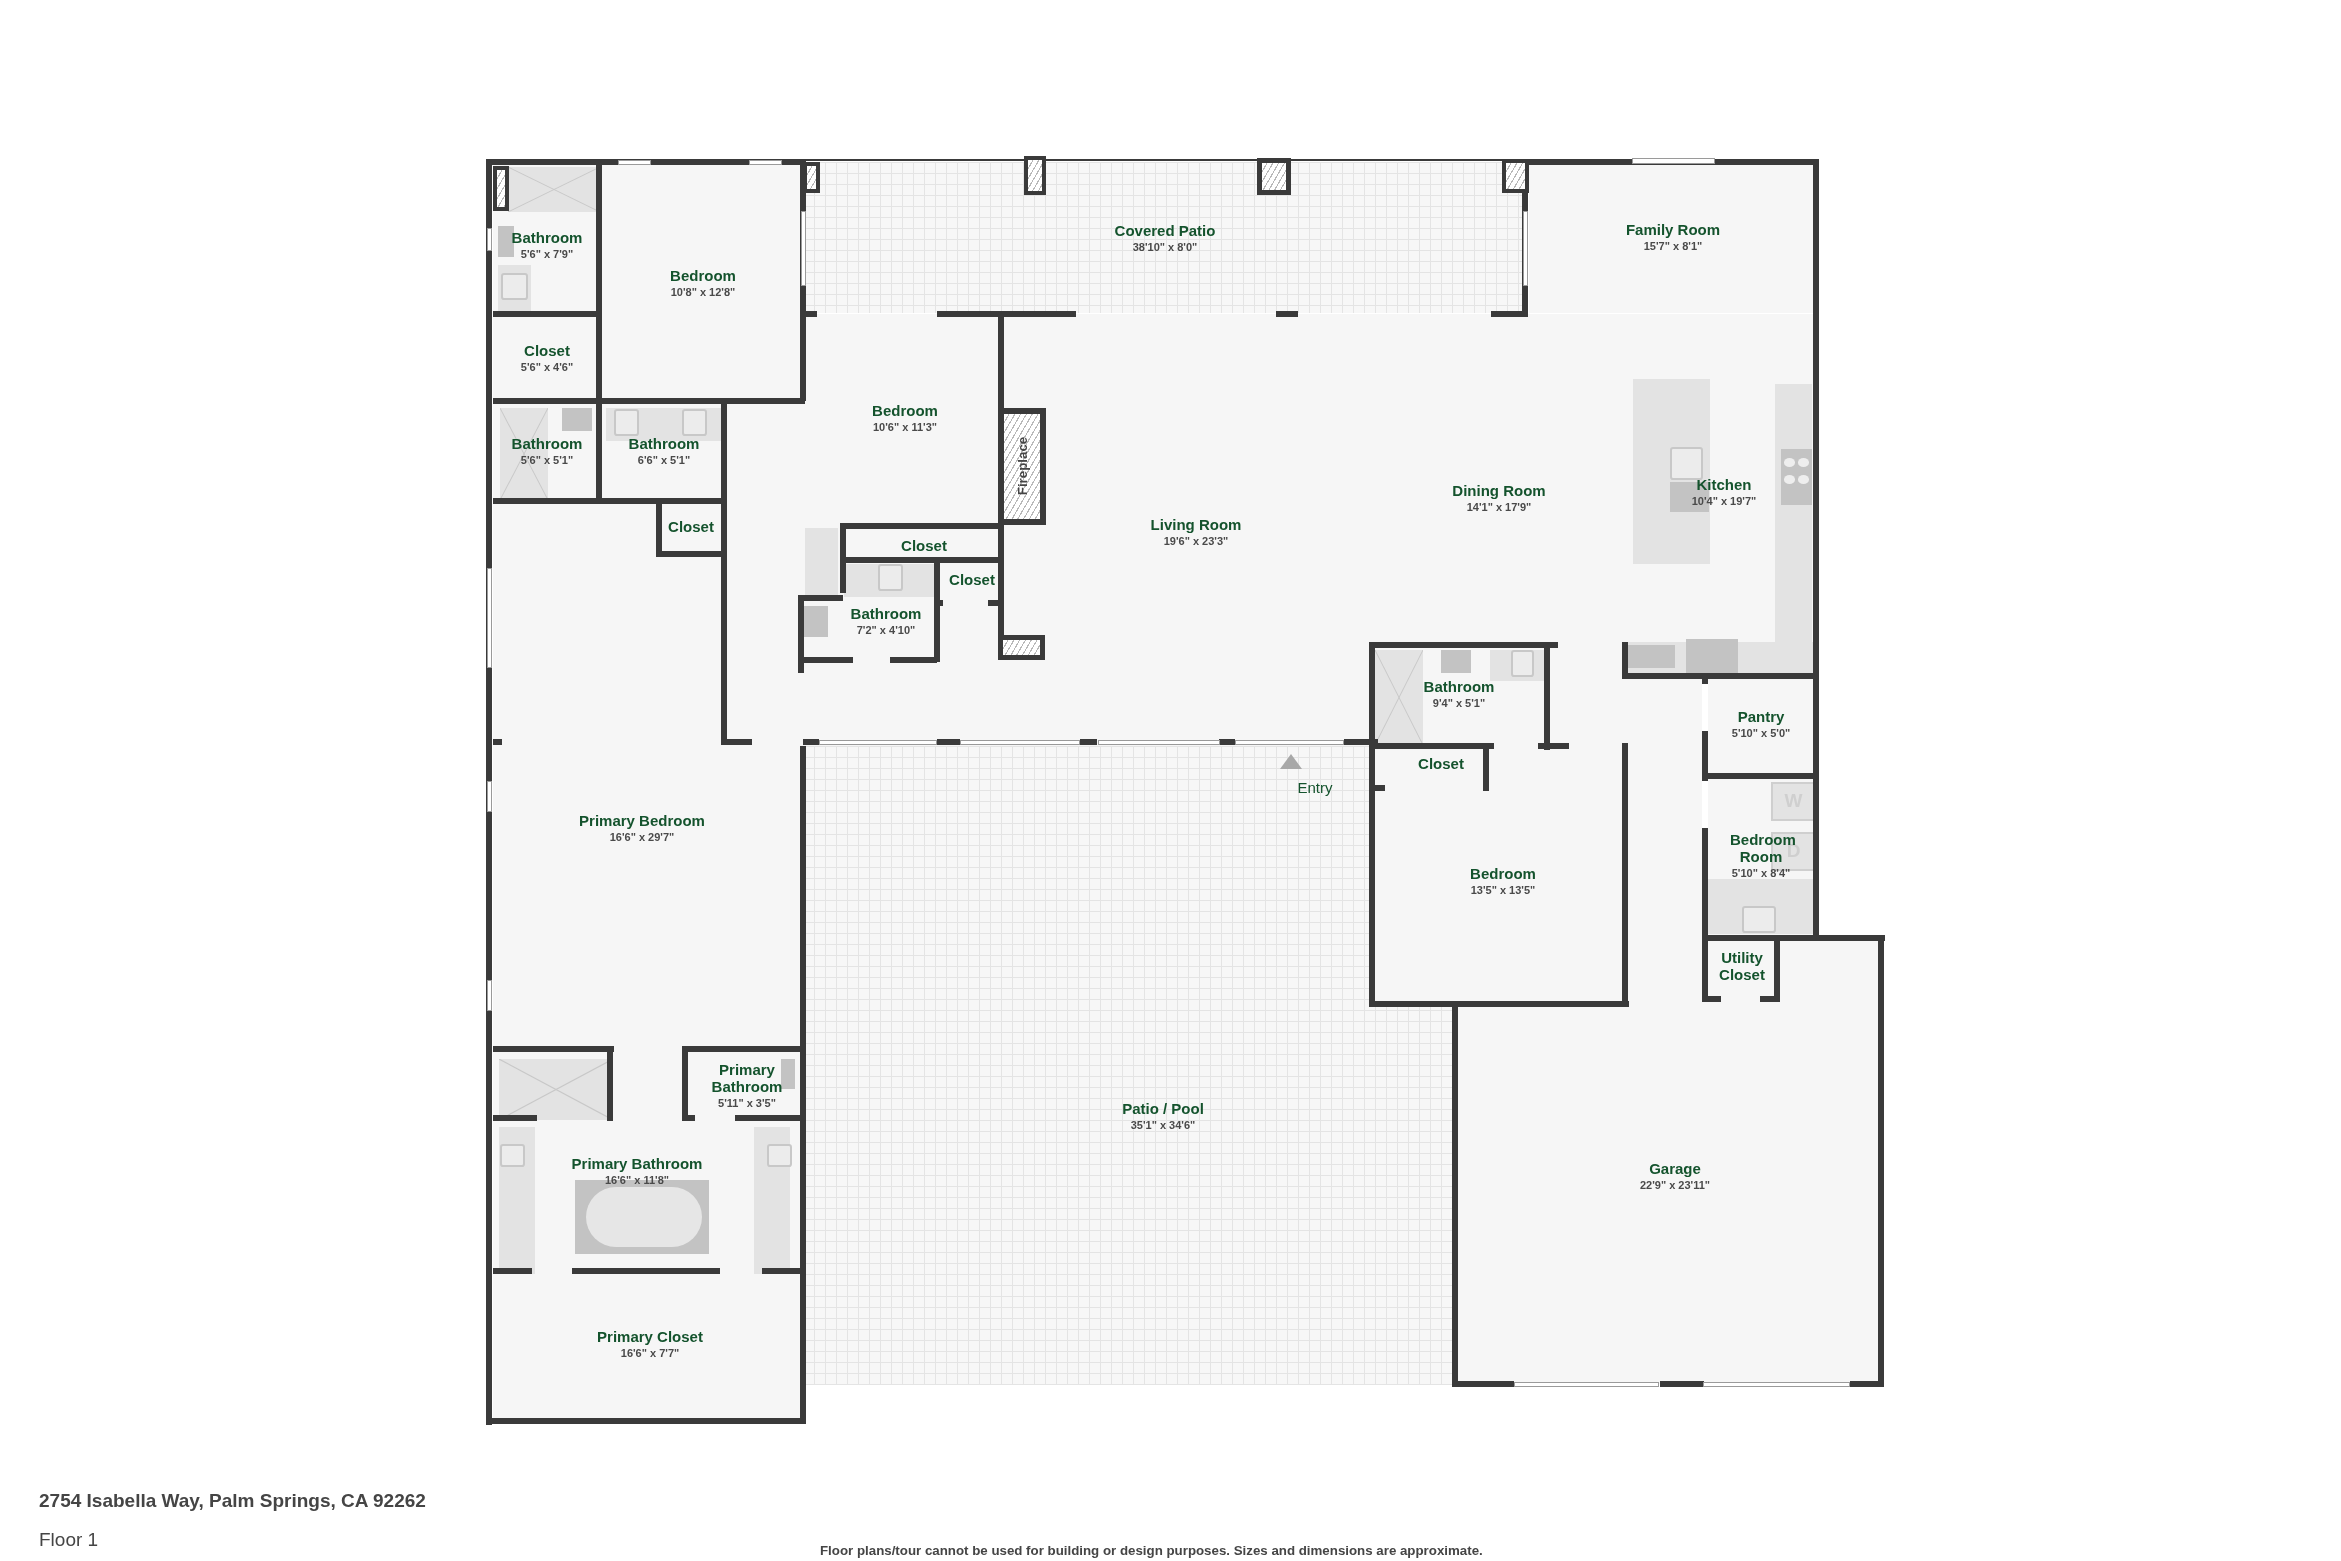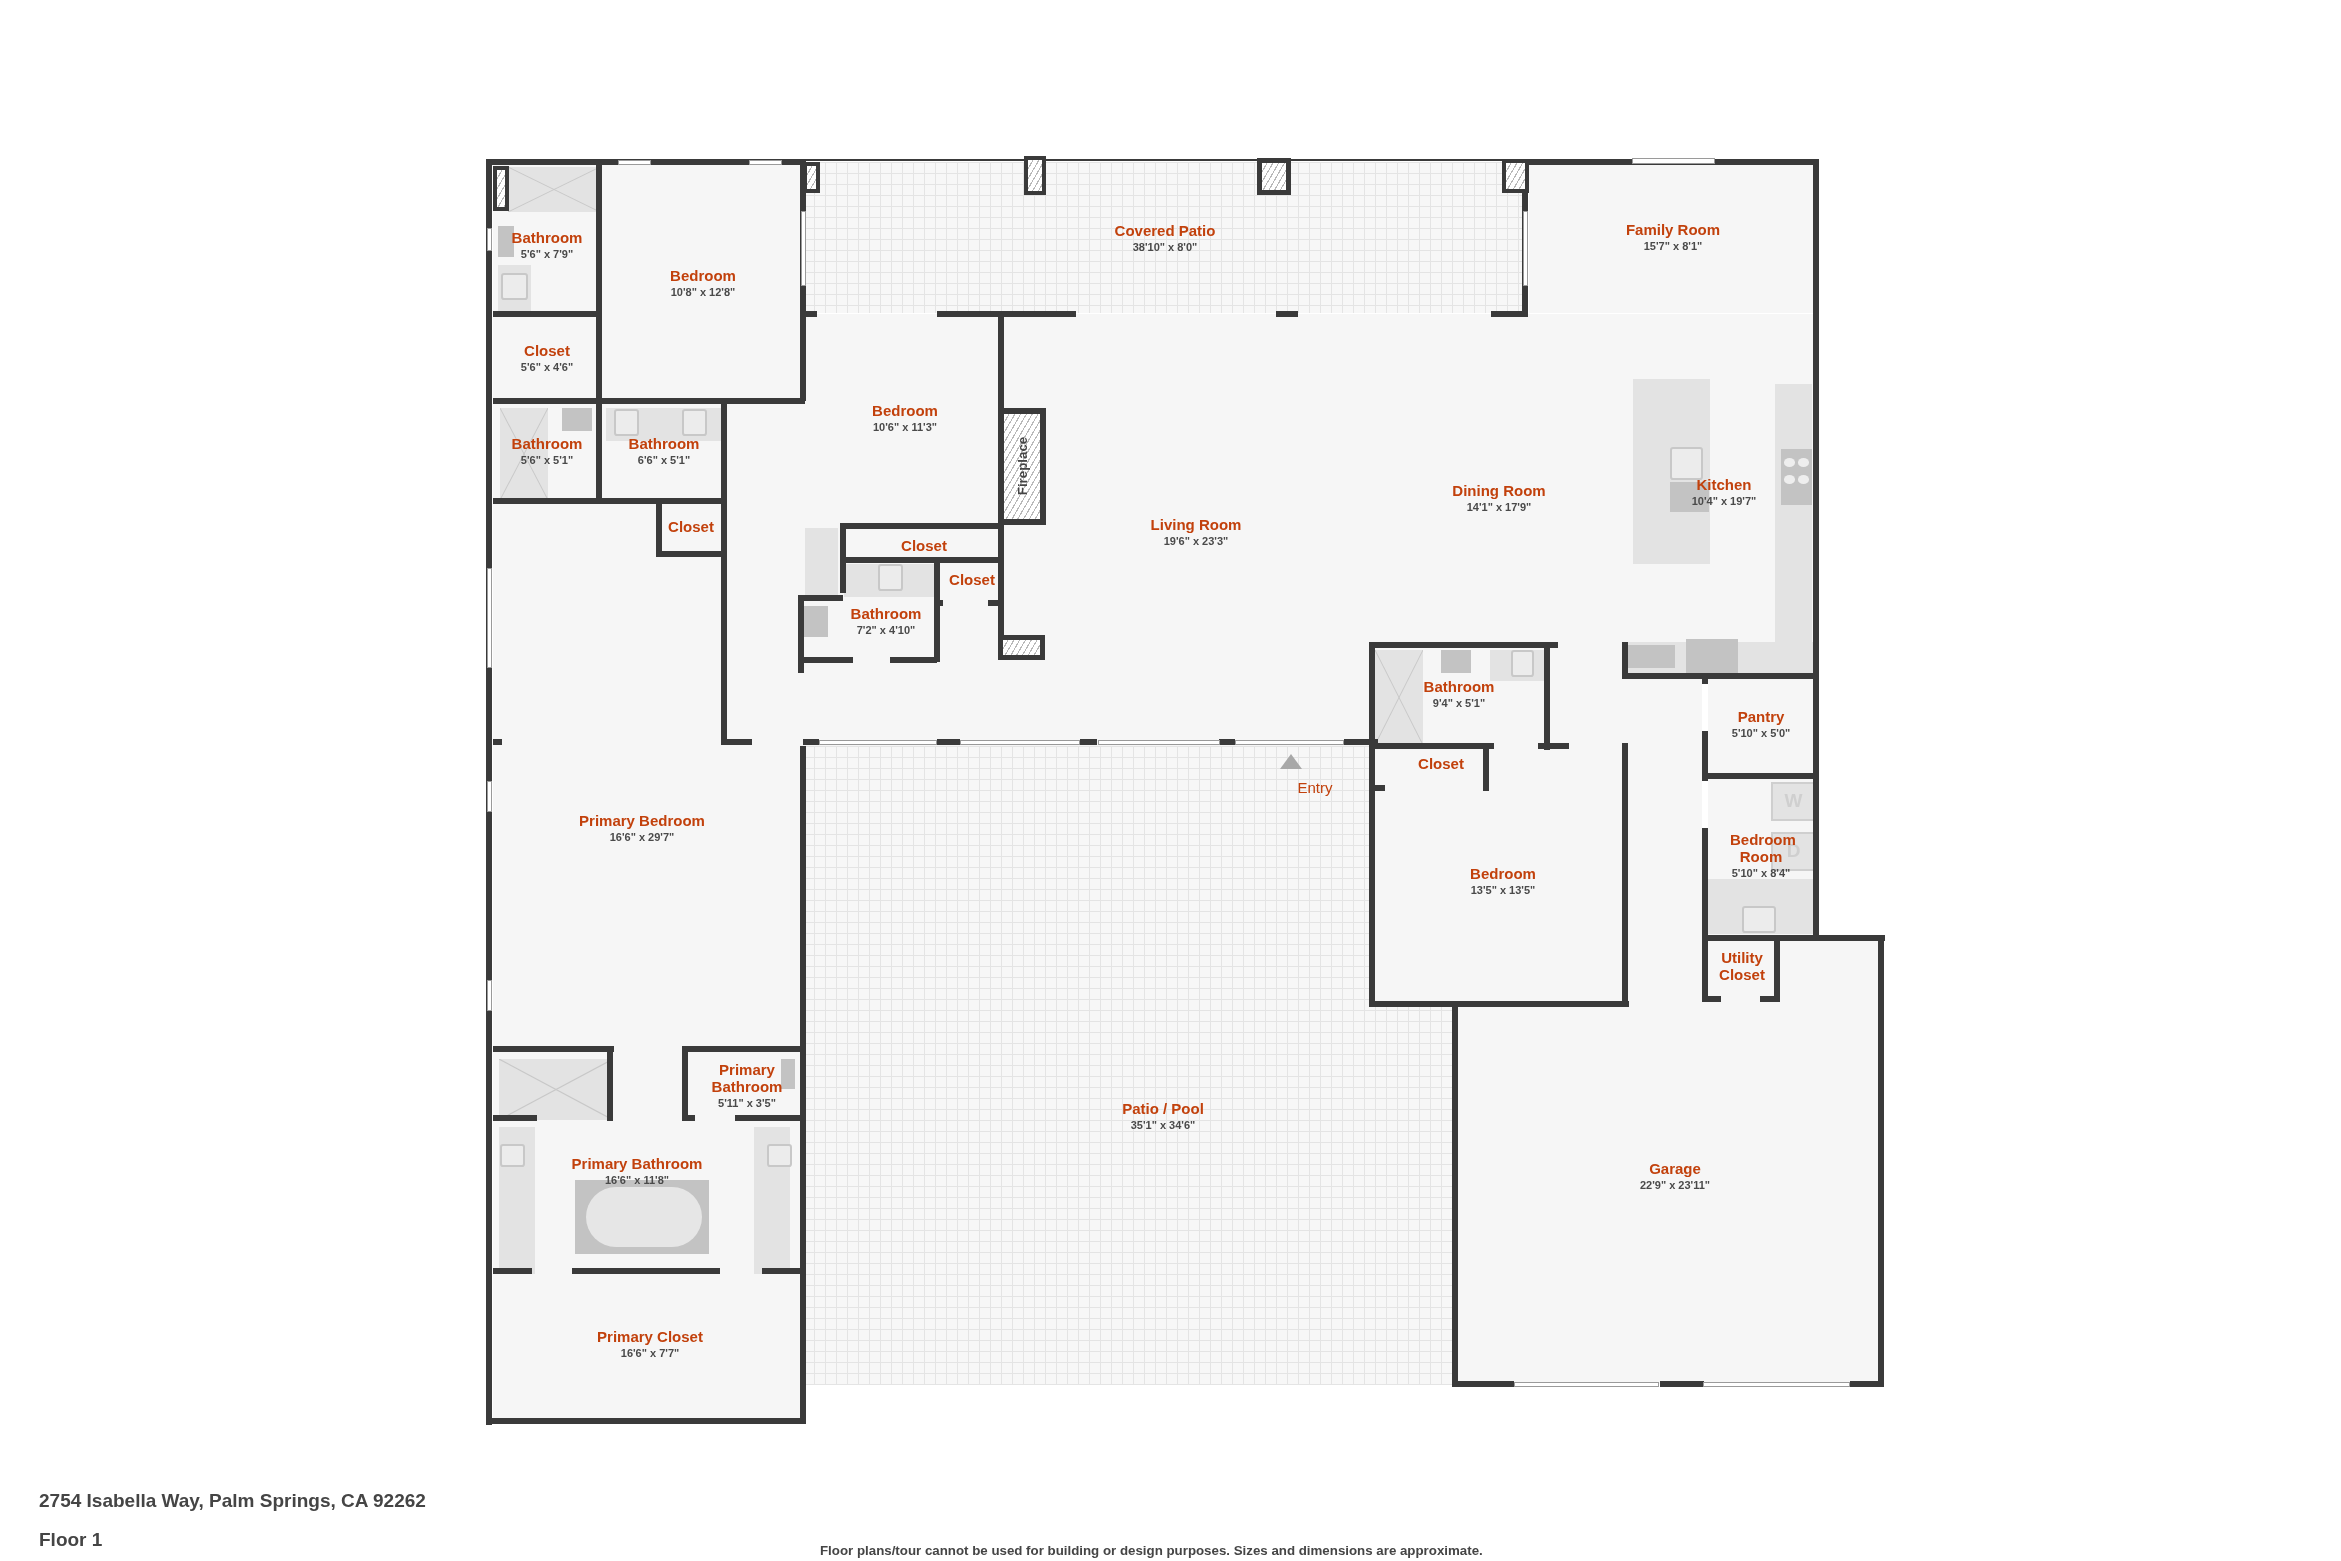--- a/index.html
+++ b/index.html
@@ -28,33 +28,33 @@
   .shower { position:absolute; background:#e3e3e3; overflow:hidden; }
   .shower svg { position:absolute; left:0; top:0; width:100%; height:100%; }
   .hatch {
     position:absolute; box-sizing:border-box; border:6.2px solid #3a3a3a;
     background:repeating-linear-gradient(120deg, #ffffff 0 3.9px, #b8b8b8 3.9px 5px);
   }
   .label {
     position:absolute; transform:translate(-50%,-50%);
     text-align:center; white-space:nowrap; line-height:1.15;
   }
-  .label .name { font-weight:bold; font-size:15px; color:#c2410c; display:block; }
+  .label .name { font-weight:bold; font-size:15px; color:#14532d; display:block; }
   .label .dim  { font-weight:bold; font-size:11px; color:#4a4a4a; display:block; margin-top:1.6px; }
   .fp-label {
     position:absolute; transform:translate(-50%,-50%) rotate(-90deg);
     font-weight:bold; font-size:13.3px; color:#454545; white-space:nowrap;
   }
   .entry-arrow {
     position:absolute; width:0; height:0;
     border-left:11px solid transparent; border-right:11px solid transparent;
     border-bottom:15.6px solid #a8a8a8;
   }
   .footer-address { position:absolute; left:39px; top:1490px; font-weight:bold; font-size:19px; color:#454545; }
-  .footer-floor   { position:absolute; left:39px; top:1529px; font-weight:bold; font-size:19px; color:#454545;text-align:right; }
+  .footer-floor   { position:absolute; left:39px; top:1529px; font-weight:normal; font-size:19px; color:#454545;text-align:right; }
   .footer-disclaimer { position:absolute; left:820px; top:1543px; font-weight:bold; font-size:13.3px; color:#454545; }
   .sinkbox { position:absolute; border:2.3px solid #c8c8c8; background:#ececec; box-sizing:border-box; border-radius:3.1px; }
   .tub { position:absolute; background:#c3c3c3; }
   .tub::after { content:""; position:absolute; left:8%; right:5%; top:9%; bottom:9%; background:#e6e6e6; border-radius:35px; }
   .burner { position:absolute; width:11px; height:8.6px; border-radius:50%; background:#eeeeee; }
   .wd { position:absolute; background:#e3e3e3; border:2.3px solid #cfcfcf; box-sizing:border-box; color:#cfcfcf; font-weight:bold; font-size:19px; text-align:center; }
 </style>
 </head>
 <body>
 

